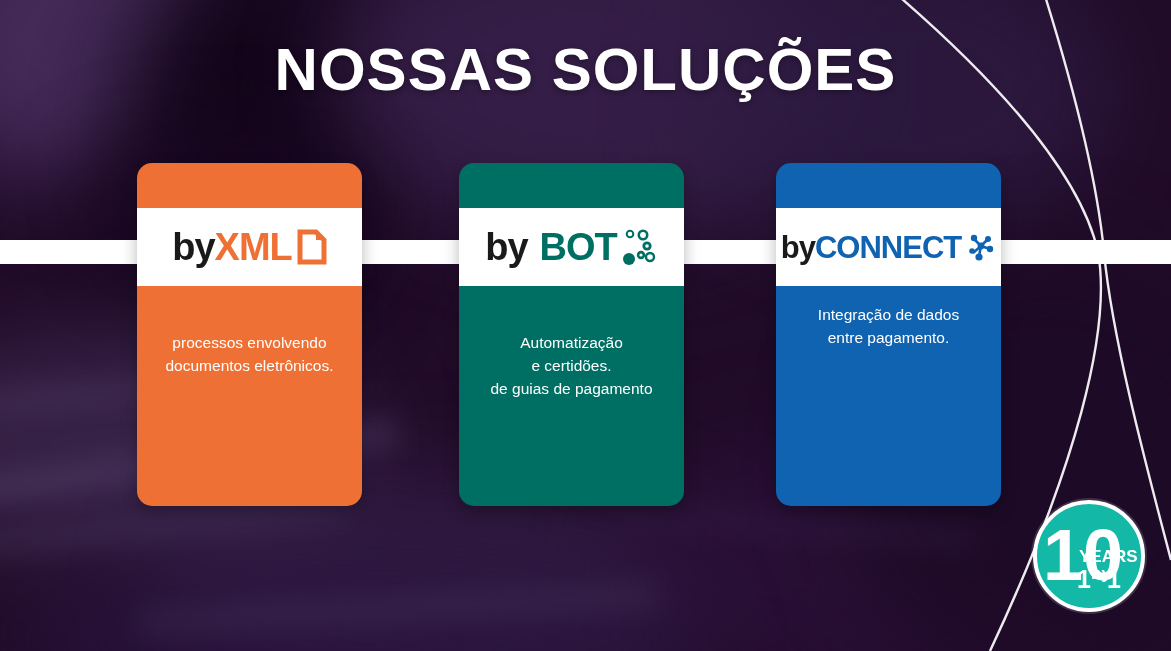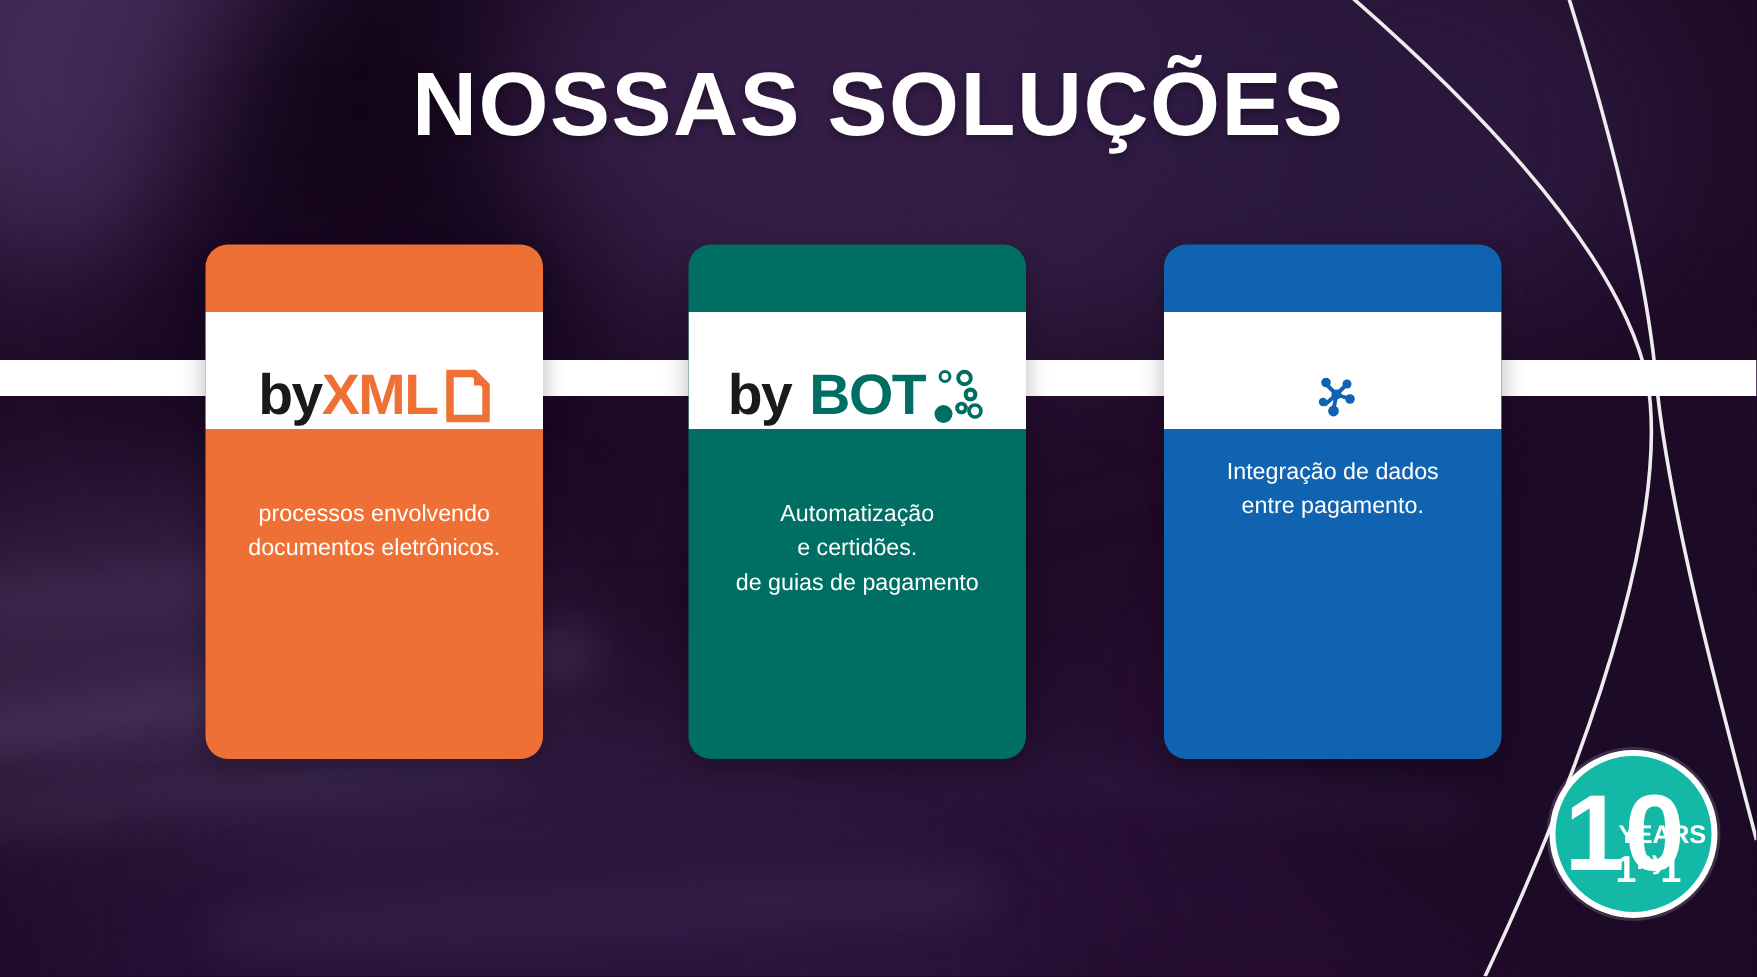--- a/index.html
+++ b/index.html
@@ -55,21 +55,21 @@
     border-radius:15px; overflow:hidden;
     display:flex; flex-direction:column; align-items:center;
     box-shadow:0 6px 16px rgba(0,0,0,.28);
   }
   .card-1 { left:137px; background:#ef7034; }
   .card-2 { left:459px; background:#006f63; }
   .card-3 { left:776px; background:#1063b0; }
 
   .logo-band {
     width:100%; height:78px; background:#ffffff;
-    display:flex; align-items:flex-end; justify-content:center;
+    display:flex; align-items:center; justify-content:center;
     margin-top:45px;
   }
   .logo { display:flex; align-items:center; height:44px; }
   .logo-text {
     font-size:38px; font-weight:bold; letter-spacing:-1px;
     line-height:1; white-space:nowrap;
   }
   .logo-by { color:#1a1a1a; }
   .lg-xml { color:#ef7034; }
   .lg-bot { color:#006f63;margin-left:12px; }
@@ -168,20 +168,23 @@
     <div class="desc">
       <div>Automatização</div>
       <div>e certidões.</div>
       <div>de guias de pagamento</div>
     </div>
   </div>
 
   <div class="card card-3">
     <div class="logo-band">
       <div class="logo">
+        <span class="logo-text" style="font-size:31px;">
+          <span class="logo-by">by</span><span class="lg-con">CONNECT</span>
+        </span>
         <span class="logo-mark">
           <svg width="30" height="30" viewBox="0 0 30 30">
             <g stroke="#1063b0" stroke-width="2.6">
               <line x1="8" y1="7" x2="15" y2="14"></line>
               <line x1="22" y1="7" x2="15" y2="14"></line>
               <line x1="15" y1="14" x2="7" y2="21"></line>
               <line x1="15" y1="14" x2="24" y2="17"></line>
               <line x1="13" y1="24" x2="15" y2="14"></line>
             </g>
             <circle cx="8" cy="6" r="3.2" fill="#1063b0"></circle>

